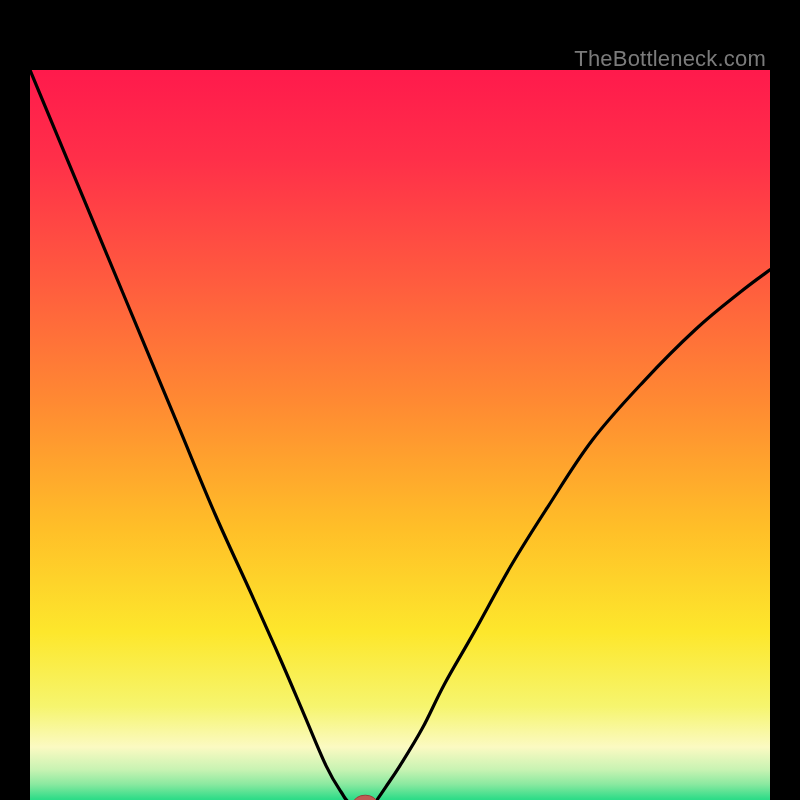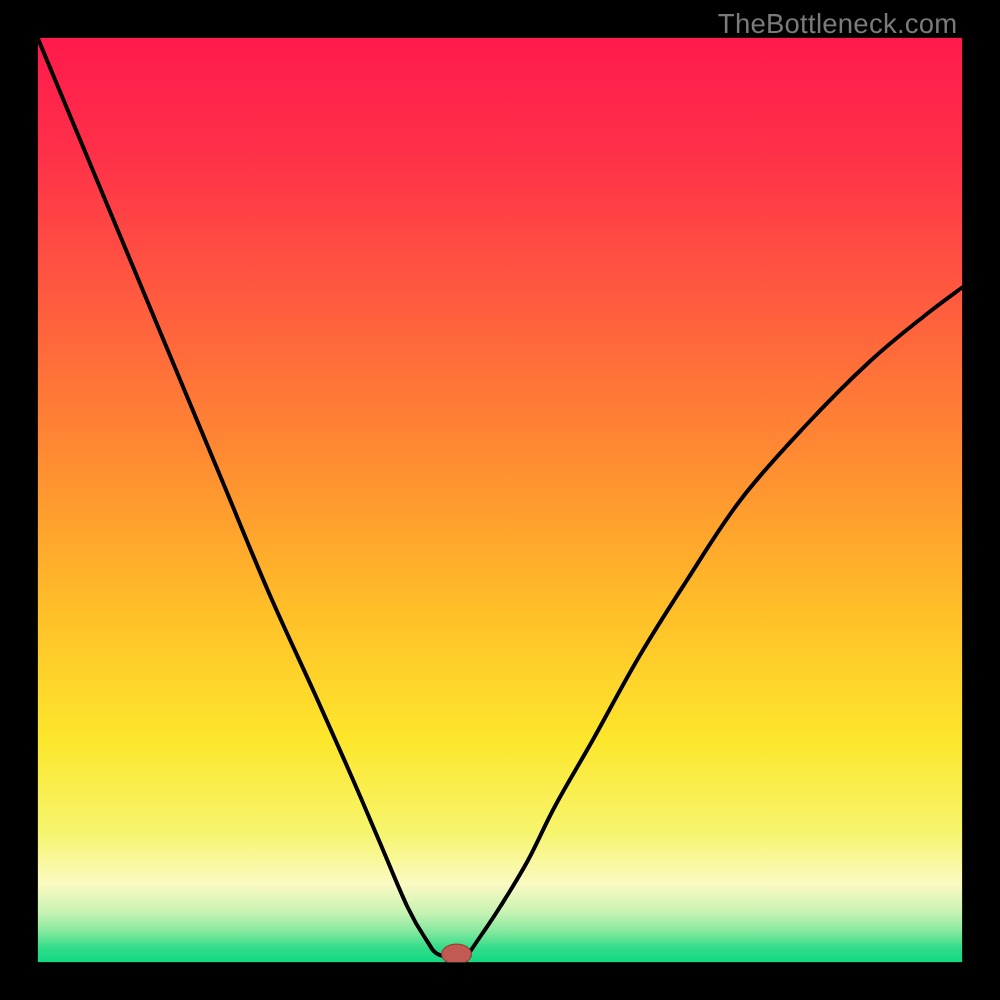--- a/index.html
+++ b/index.html
@@ -9,20 +9,21 @@
     height: 800px;
     overflow: hidden;
     background: #000;
     font-family: Arial, Helvetica, sans-serif;
   }
   .frame {
     position: relative;
     width: 800px;
     height: 564px;
     background: #000;
+    margin-top: 40px;
   }
   .plot {
     position: absolute;
     left: 30px;
     top: 30px;
     width: 740px;
     height: 740px;
     overflow: hidden;
   }
   .watermark {

